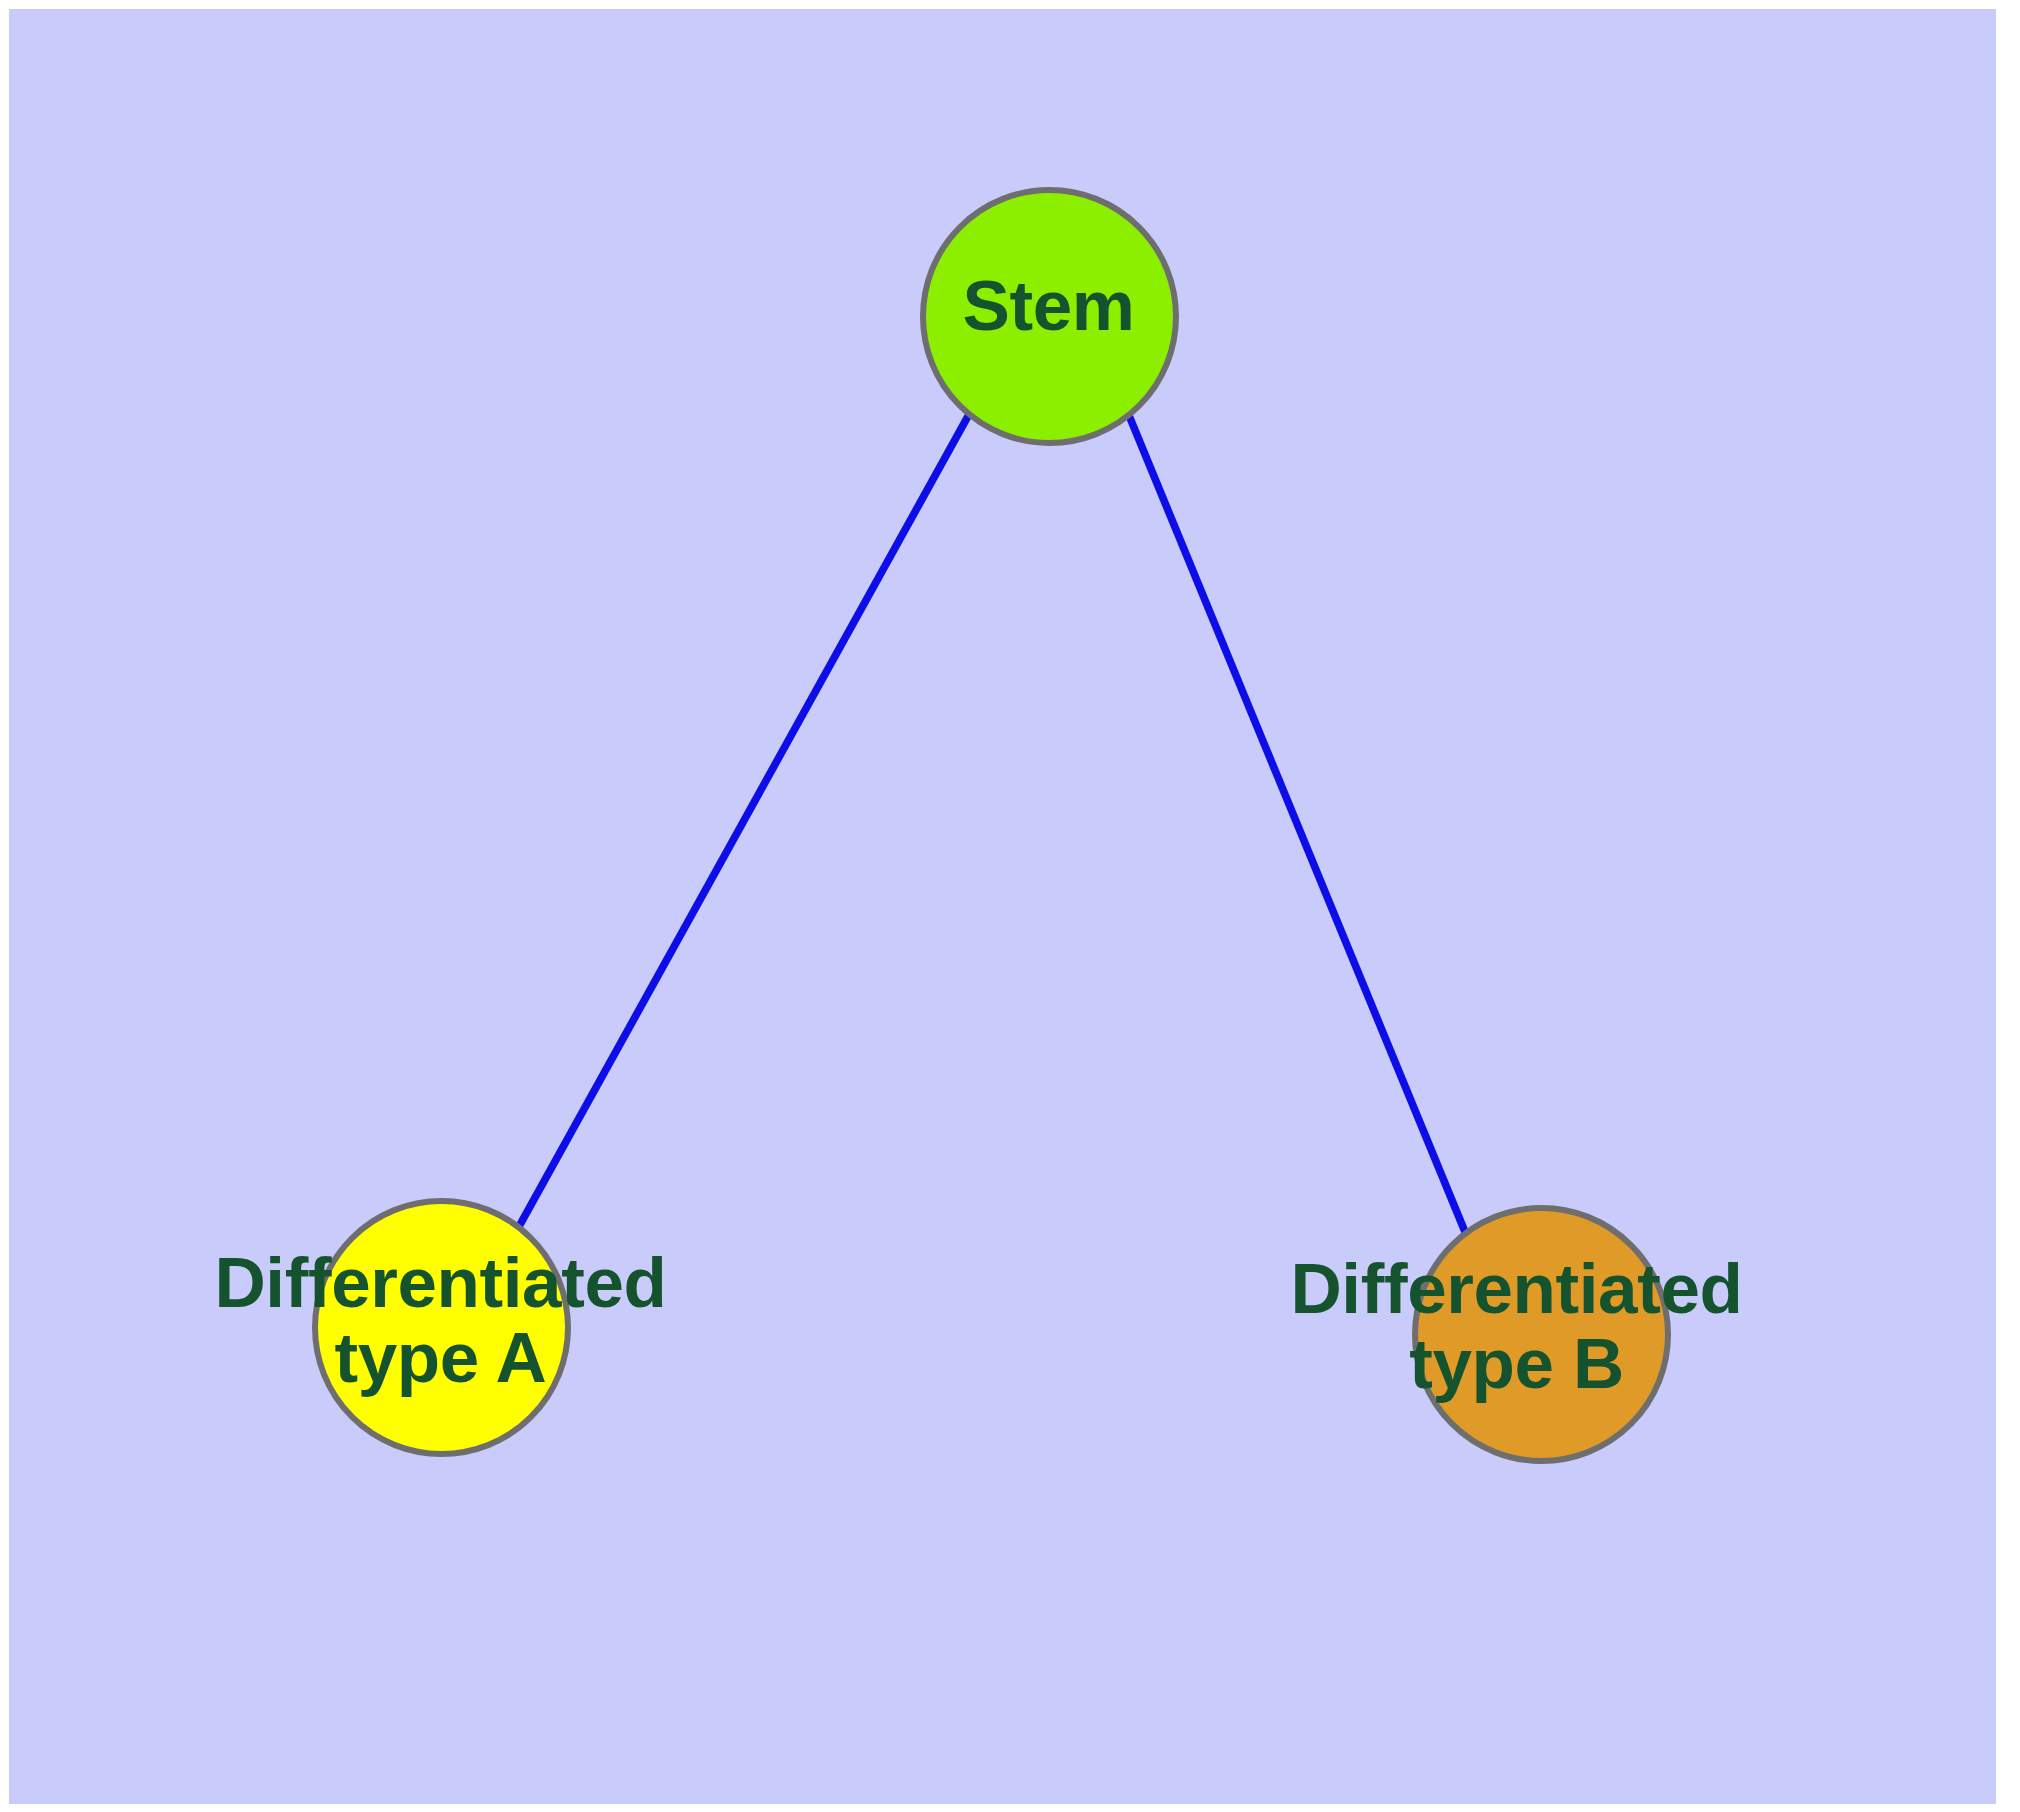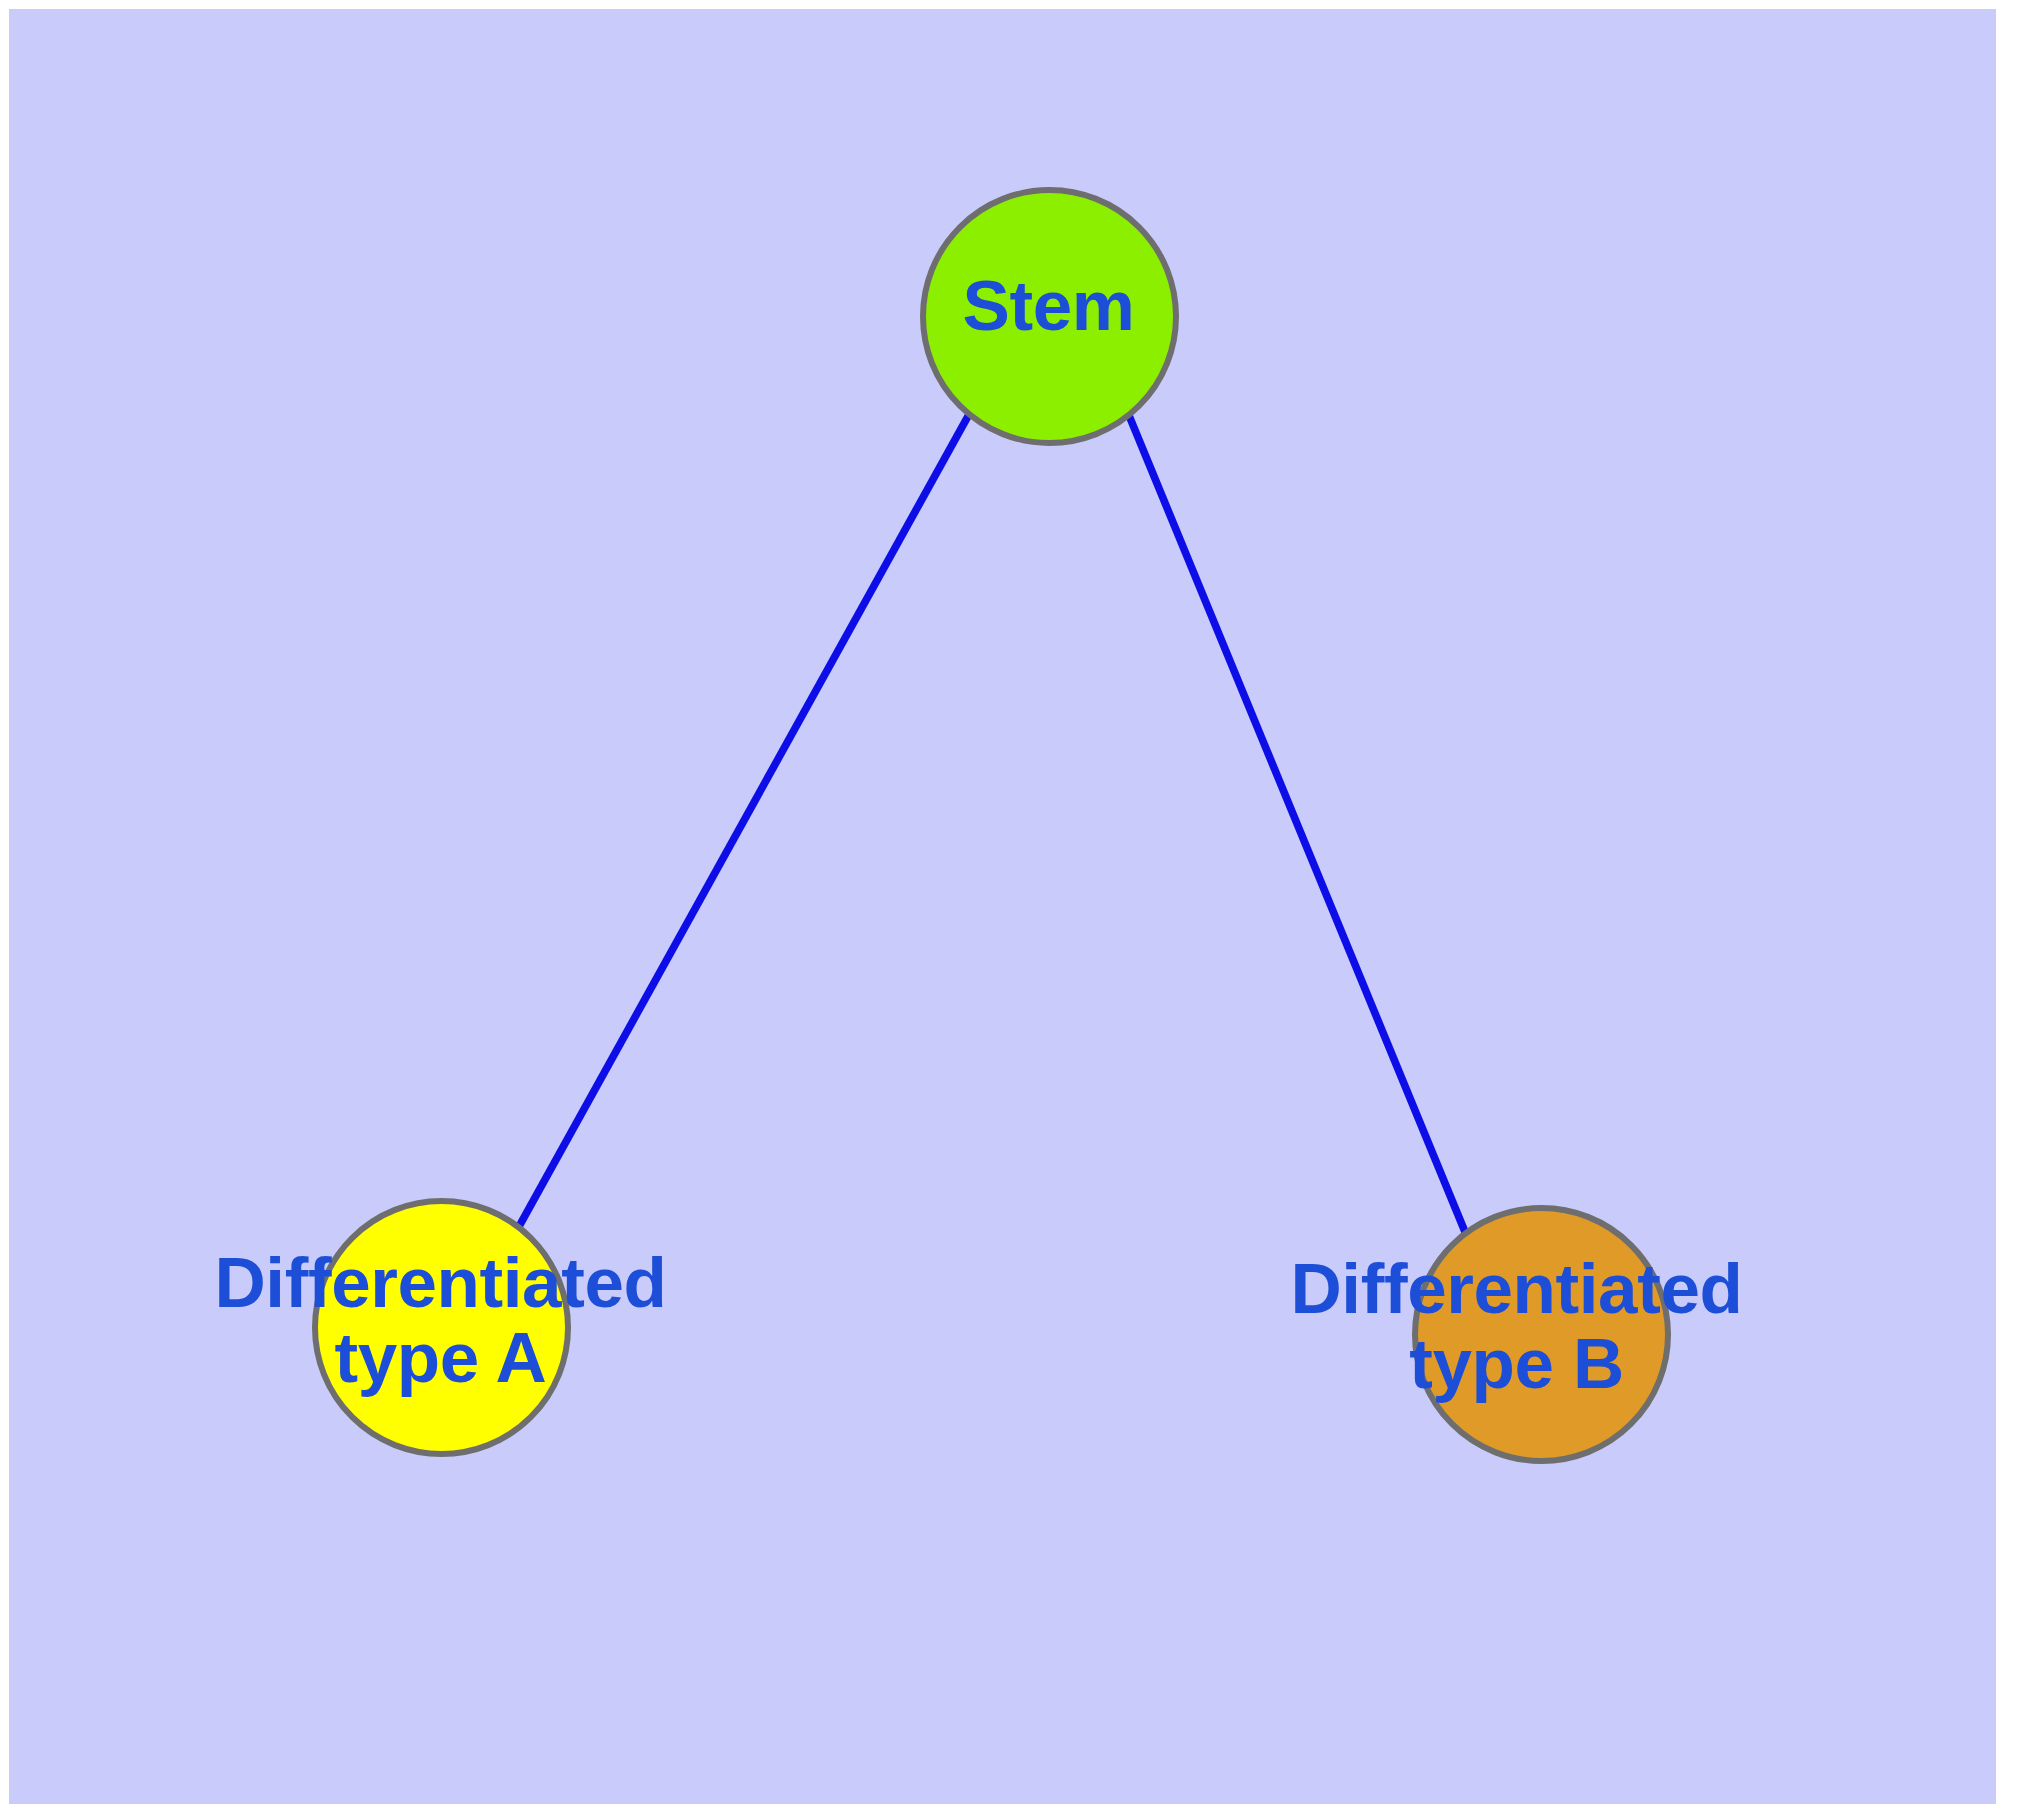--- a/index.html
+++ b/index.html
@@ -36,21 +36,21 @@
   .node {
     position: absolute;
     border-radius: 50%;
     box-sizing: border-box;
     border: 6px solid #6e6e6e;
   }
 
   .node-label {
     position: absolute;
     text-align: center;
-    color: #1d4ed8;
+    color: #14532d;
     font-weight: bold;
     line-height: 1.06;
     white-space: pre;
     letter-spacing: -0.4px;
     pointer-events: none;
   }
 
   
   #node-stem {
     left: 911px;

